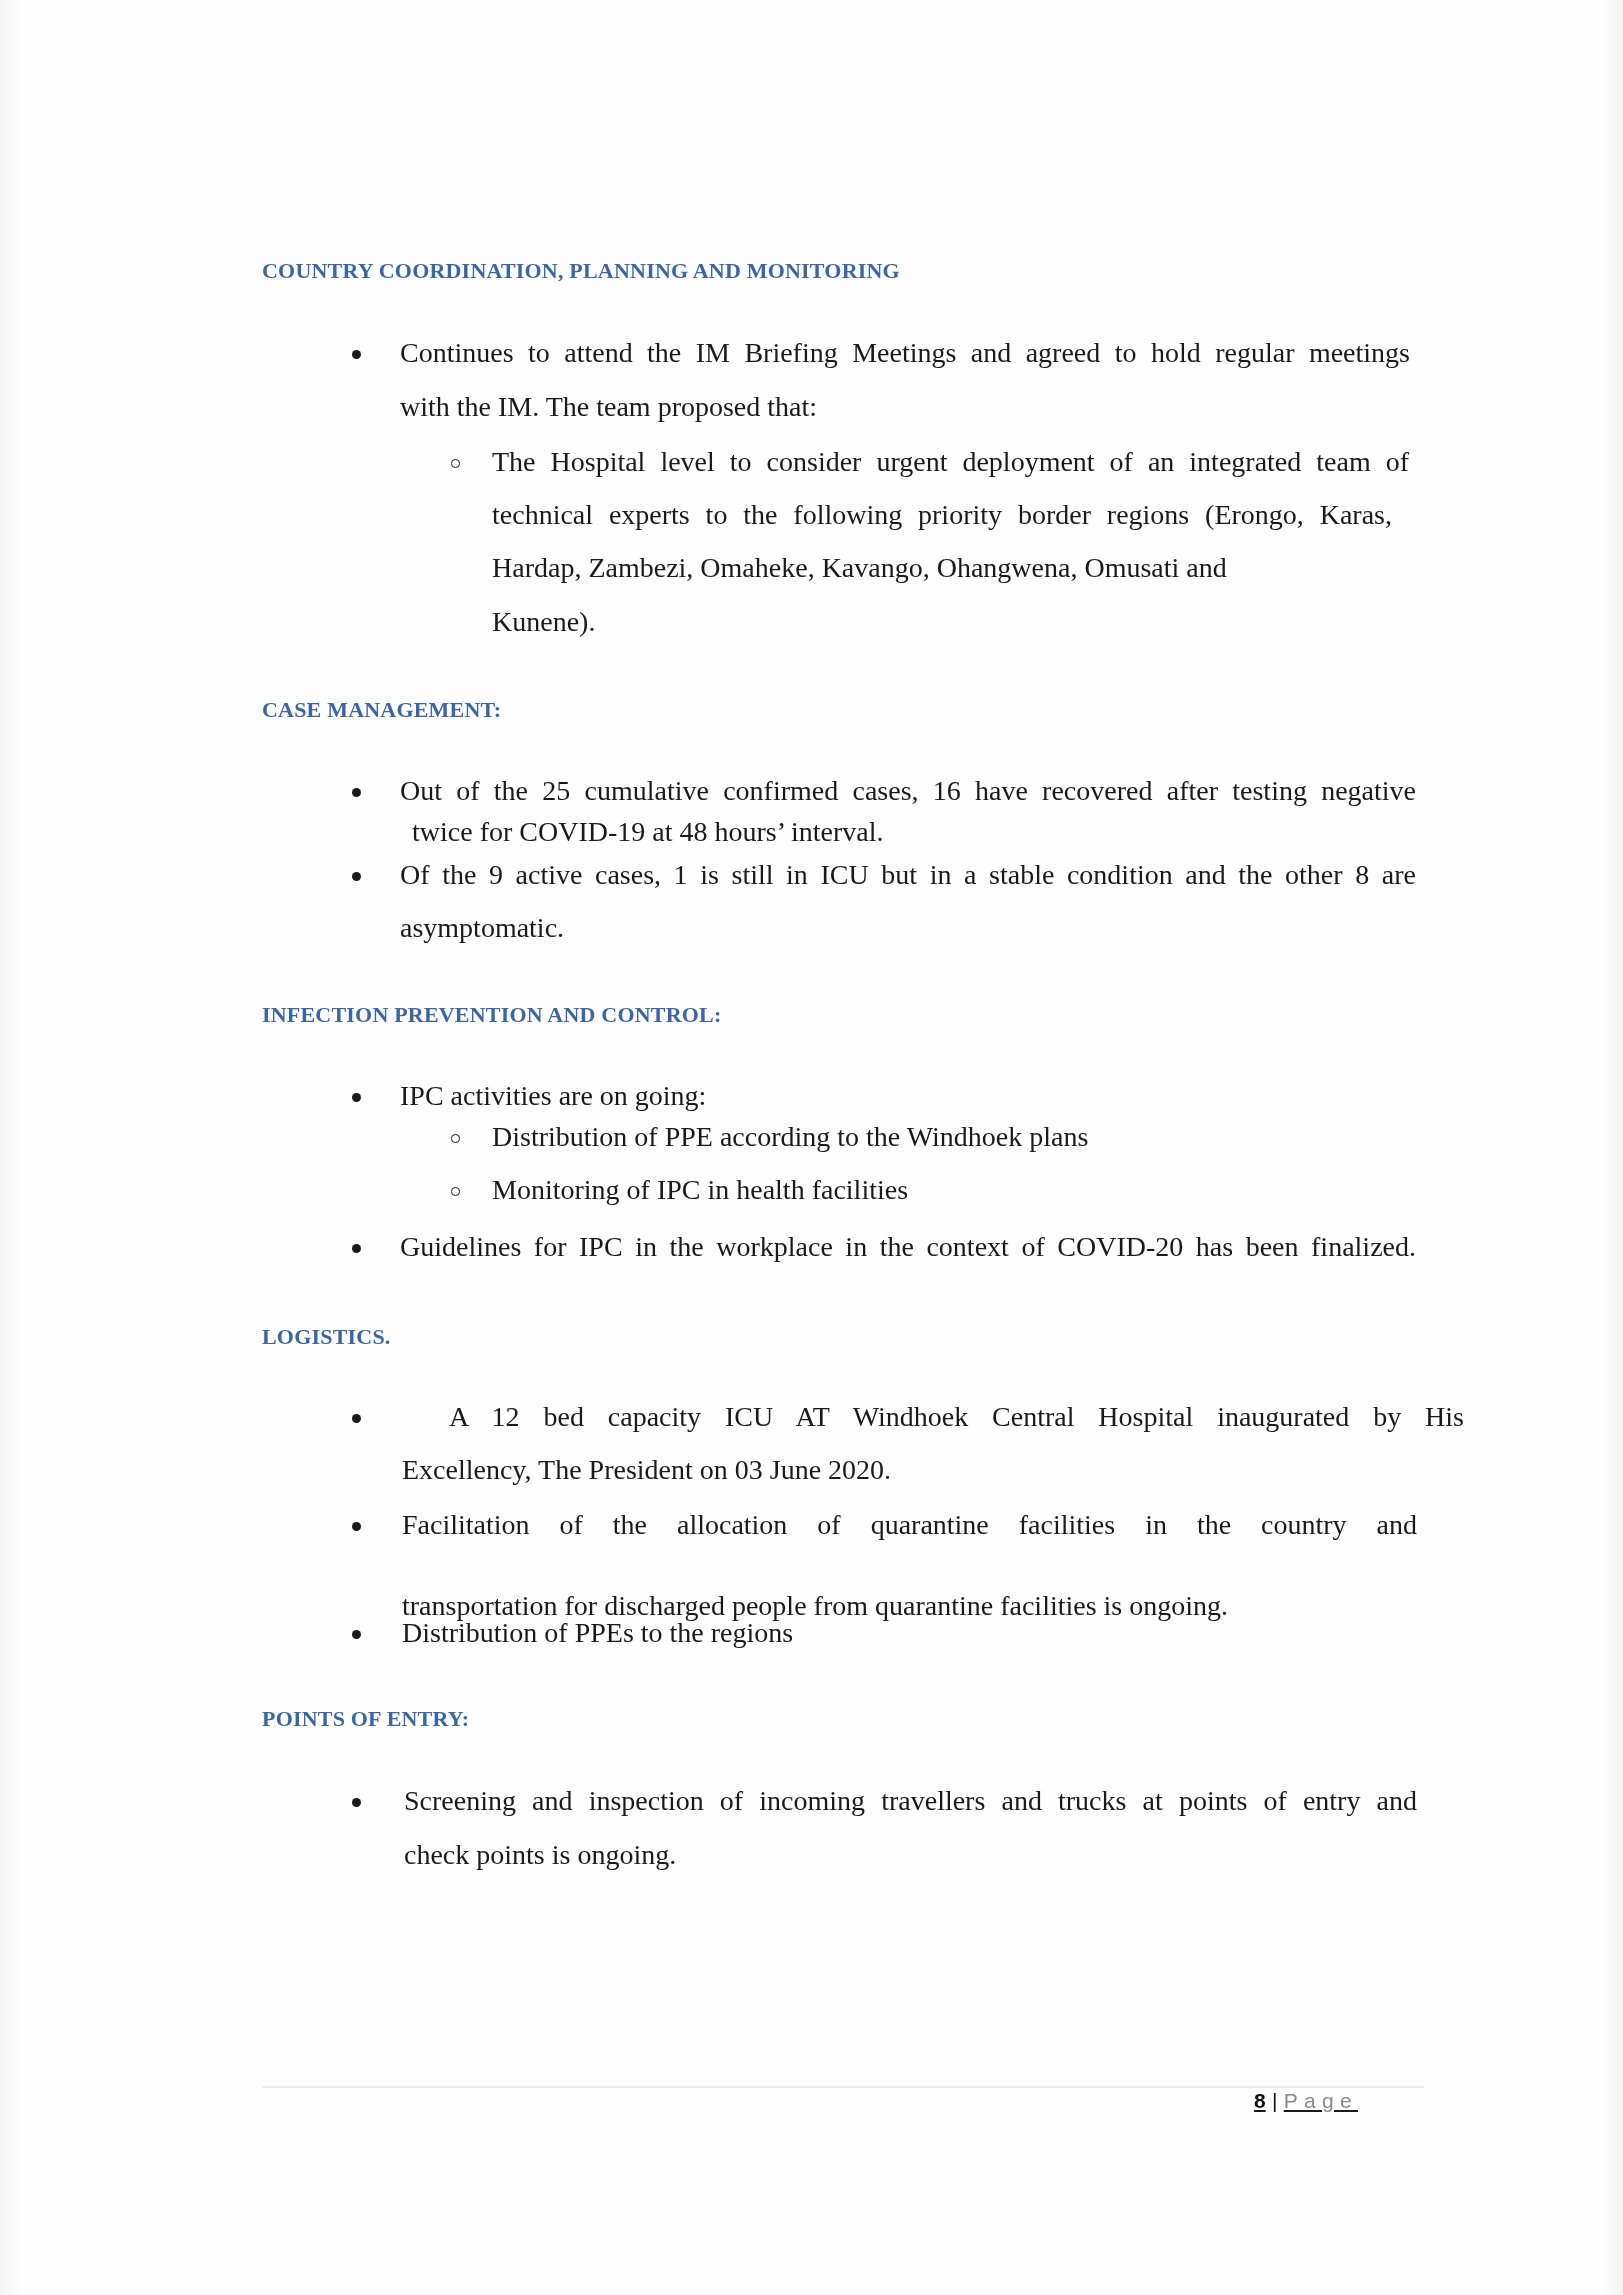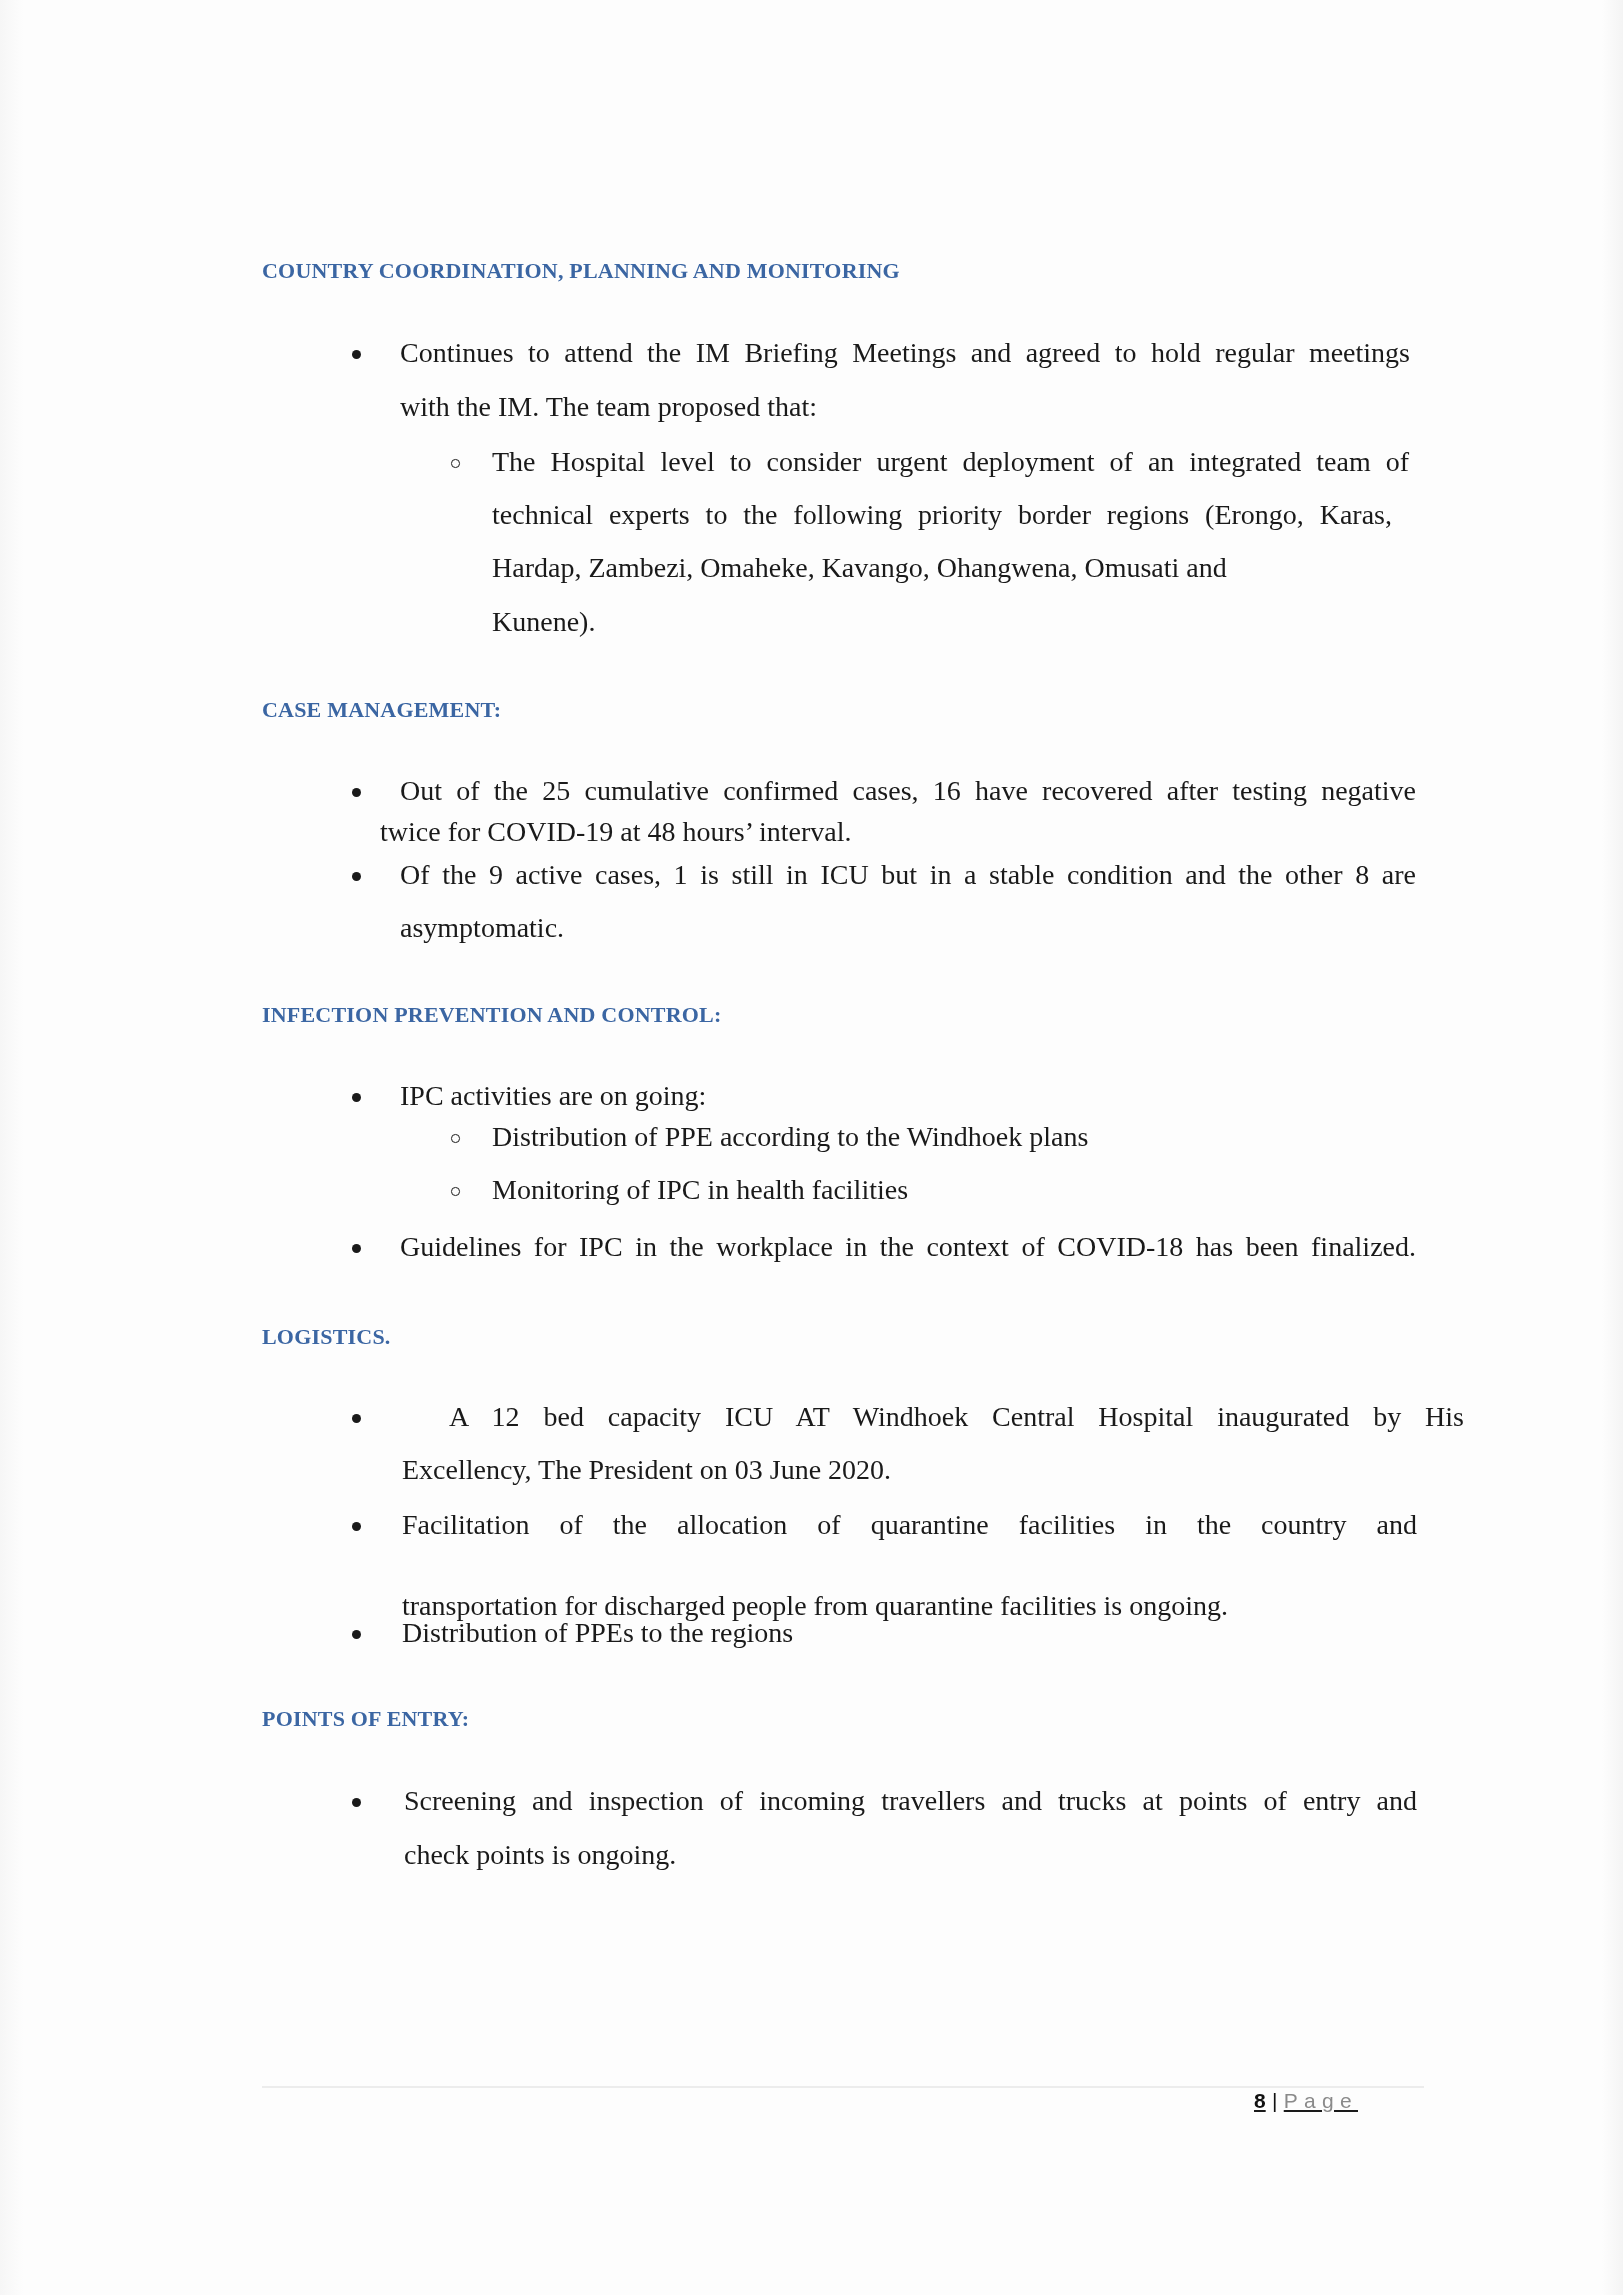--- a/index.html
+++ b/index.html
@@ -50,39 +50,39 @@
   <div class="obullet" style="left:451px; top:459px;"></div>
   <div class="line justify" style="left:492px; top:448px; width:917px;">The Hospital level to consider urgent deployment of an integrated team of</div>
   <div class="line justify" style="left:492px; top:501px; width:900px;">technical experts to the following priority border regions (Erongo, Karas,</div>
   <div class="line" style="left:492px; top:554px;">Hardap, Zambezi, Omaheke, Kavango, Ohangwena, Omusati and</div>
   <div class="line" style="left:492px; top:608px;">Kunene).</div>
 
   <div class="heading" style="top:697px;">CASE MANAGEMENT:</div>
 
   <div class="bullet" style="left:352px; top:788px;"></div>
   <div class="line justify" style="left:400px; top:777px; width:1016px;">Out of the 25 cumulative confirmed cases, 16 have recovered after testing negative</div>
-  <div class="line" style="left:380px; top:818px;">twice for COVID-19 at 48 hours’ interval.</div>
+  <div class="line" style="left:412px; top:818px;">twice for COVID-19 at 48 hours’ interval.</div>
 
   <div class="bullet" style="left:352px; top:872px;"></div>
   <div class="line justify" style="left:400px; top:861px; width:1016px;">Of the 9 active cases, 1 is still in ICU but in a stable condition and the other 8 are</div>
   <div class="line" style="left:400px; top:914px;">asymptomatic.</div>
 
   <div class="heading" style="top:1002px;">INFECTION PREVENTION AND CONTROL:</div>
 
   <div class="bullet" style="left:352px; top:1093px;"></div>
   <div class="line" style="left:400px; top:1082px;">IPC activities are on going:</div>
 
   <div class="obullet" style="left:451px; top:1134px;"></div>
   <div class="line" style="left:492px; top:1123px;">Distribution of PPE according to the Windhoek plans</div>
 
   <div class="obullet" style="left:451px; top:1187px;"></div>
   <div class="line" style="left:492px; top:1176px;">Monitoring of IPC in health facilities</div>
 
   <div class="bullet" style="left:352px; top:1244px;"></div>
-  <div class="line justify" style="left:400px; top:1233px; width:1016px;">Guidelines for IPC in the workplace in the context of COVID-18  has been finalized.</div>
+  <div class="line justify" style="left:400px; top:1233px; width:1016px;">Guidelines for IPC in the workplace in the context of COVID-20  has been finalized.</div>
 
   <div class="heading" style="top:1324px;">LOGISTICS.</div>
 
   <div class="bullet" style="left:352px; top:1414px;"></div>
   <div class="line justify" style="left:402px; top:1403px; width:1015px;margin-left:47px;">A 12 bed capacity ICU AT Windhoek Central Hospital inaugurated by His</div>
   <div class="line" style="left:402px; top:1456px;">Excellency, The President on 03 June 2020.</div>
 
   <div class="bullet" style="left:352px; top:1522px;"></div>
   <div class="line justify" style="left:402px; top:1511px; width:1015px;">Facilitation of the allocation of quarantine facilities in the country and</div>
   <div class="line" style="left:402px; top:1564px;margin-top:28px;">transportation for discharged people from quarantine facilities is ongoing.</div>

